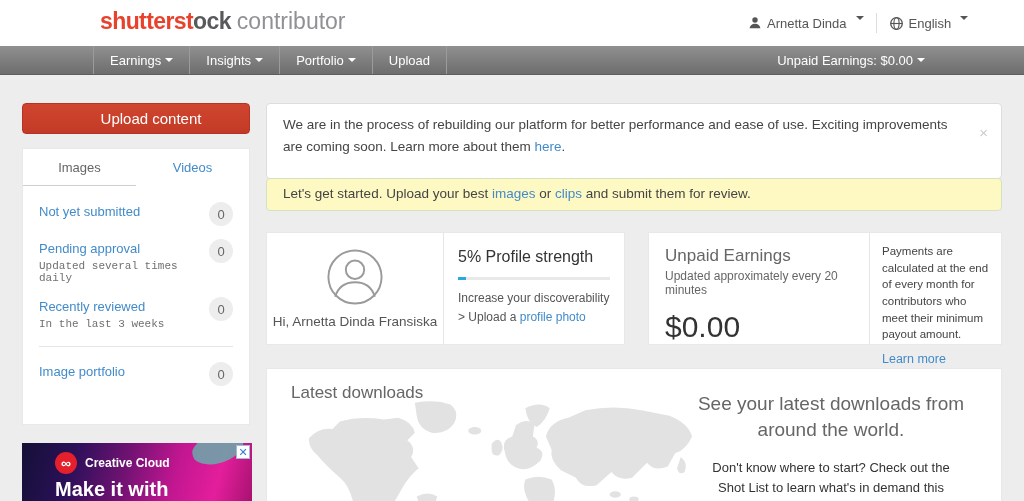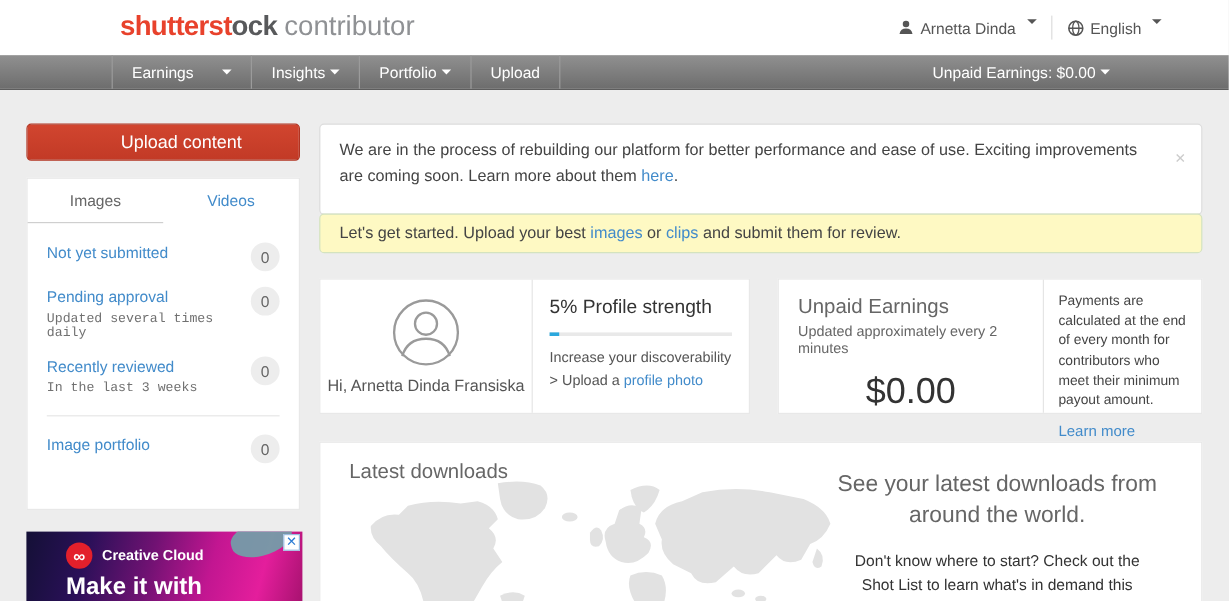--- a/index.html
+++ b/index.html
@@ -15,21 +15,21 @@
   .logo .brand-suffix { color:#8f9194; font-weight:400; margin-left:6px; letter-spacing:0; }
   .account { position:absolute; top:0; left:748px; height:46px; display:flex; align-items:center; font-size:13px; color:#555; }
   .account .menu { display:flex; align-items:flex-start; gap:5px; cursor:pointer; }
   .account .vdiv { width:1px; height:20px; background:#ddd; margin:0 12px; }
   .caret { display:inline-block; width:0; height:0; border-left:4px solid transparent; border-right:4px solid transparent; border-top:4px solid currentColor; margin-left:4px; }
 
   
   .navbar { position:absolute; top:46px; left:0; width:1024px; height:29px; background:linear-gradient(#909090,#6d6d6d); border-bottom:1px solid #5d5d5d; }
   .nav-items { position:absolute; left:93px; top:0; height:28px; display:flex; }
   .nav-item { display:flex; align-items:center; padding:0 16px; color:#fff; font-size:13px; border-right:1px solid #9b9b9b; cursor:pointer; }
-  .nav-item:first-child { border-left:1px solid #9b9b9b;gap:20px; }
+  .nav-item:first-child { border-left:1px solid #9b9b9b; }
   .nav-right { position:absolute; right:99px; top:0; height:28px; display:flex; align-items:center; color:#fff; font-size:13px; cursor:pointer; }
 
   
   .upload-btn { position:absolute; left:22px; top:103px; width:228px; height:31px; background:linear-gradient(#d1452f,#c23a26); border:1px solid #b23422; border-radius:4px; color:#fff; font-size:15px; display:flex; align-items:center; justify-content:center; cursor:pointer;padding-left:30px; }
   .side-card { position:absolute; left:22px; top:148px; width:228px; height:277px; background:#fff; border:1px solid #e8e8e8; }
   .tabs { display:flex; height:37px; }
   .tab { flex:1; display:flex; align-items:center; justify-content:center; font-size:13px; cursor:pointer; }
   .tab.active { color:#666; border-bottom:1px solid #cfcfcf; }
   .tab.inactive { color:#428bca; }
   .side-list { padding:16px 16px 0; }
@@ -61,21 +61,21 @@
   .profile-right { flex:1; padding:15px 14px 10px; }
   .strength-title { font-size:16px; color:#333; }
   .strength-bar { height:3px; background:#e9e9e9; margin:11px 0 9px; width:152px; }
   .strength-fill { height:3px; background:#2ba8dd; width:5%; }
   .tip { font-size:12px; color:#555; line-height:1.55; }
 
   .earnings-card { position:absolute; left:648px; top:232px; width:354px; height:113px; display:flex; }
   .earn-left { flex:1; padding:13px 16px; }
   .earn-title { font-size:17px; color:#666; }
   .earn-sub { font-size:12px; color:#666; margin-top:3px; }
-  .earn-amount { font-size:30px; color:#333; margin-top:13px;text-align:center; }
+  .earn-amount { font-size:30px; color:#333; margin-top:13px; }
   .earn-right { width:132px; border-left:1px solid #e5e5e5; padding:10px 12px; font-size:11.5px; color:#444; line-height:1.45; }
   .earn-link { display:block; margin-top:7px; color:#428bca; font-size:12.5px; }
 
   .downloads-card { position:absolute; left:266px; top:368px; width:736px; height:200px; }
   .dl-title { padding:14px 0 0 24px; font-size:17px; color:#666; }
   .map { position:absolute; left:24px; top:30px; width:420px; height:103px; }
   .dl-right { position:absolute; left:404px; top:22px; width:320px; text-align:center; }
   .dl-headline { font-size:19px; color:#666; line-height:1.35; }
   .dl-body { font-size:13px; color:#333; line-height:1.55; margin:16px auto 0; width:260px; }
 </style>
@@ -201,21 +201,21 @@
     </div>
     <div class="tip">
       <span>Increase your discoverability &gt; Upload a </span><a class="inline-link">profile photo</a>
     </div>
   </div>
 </div>
 
 <div class="earnings-card card">
   <div class="earn-left">
     <div class="earn-title">Unpaid Earnings</div>
-    <div class="earn-sub">Updated approximately every 2 minutes</div>
+    <div class="earn-sub">Updated approximately every 20 minutes</div>
     <div class="earn-amount">$0.00</div>
   </div>
   <div class="earn-right">
     <span>Payments are calculated at the end of every month for contributors who meet their minimum payout amount.</span>
     <a class="earn-link">Learn more</a>
   </div>
 </div>
 
 <div class="downloads-card card">
   <div class="dl-title">Latest downloads</div>

